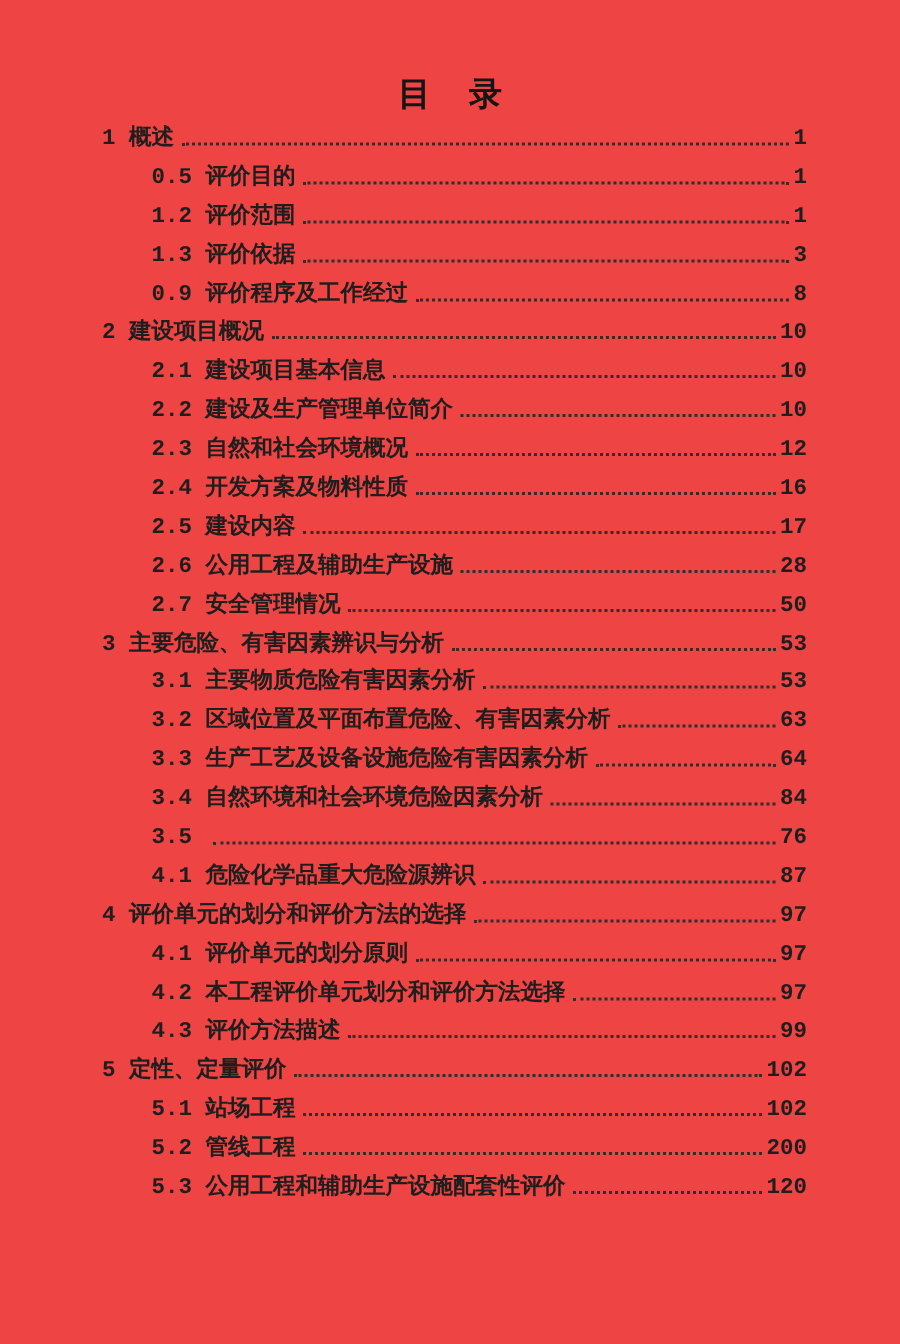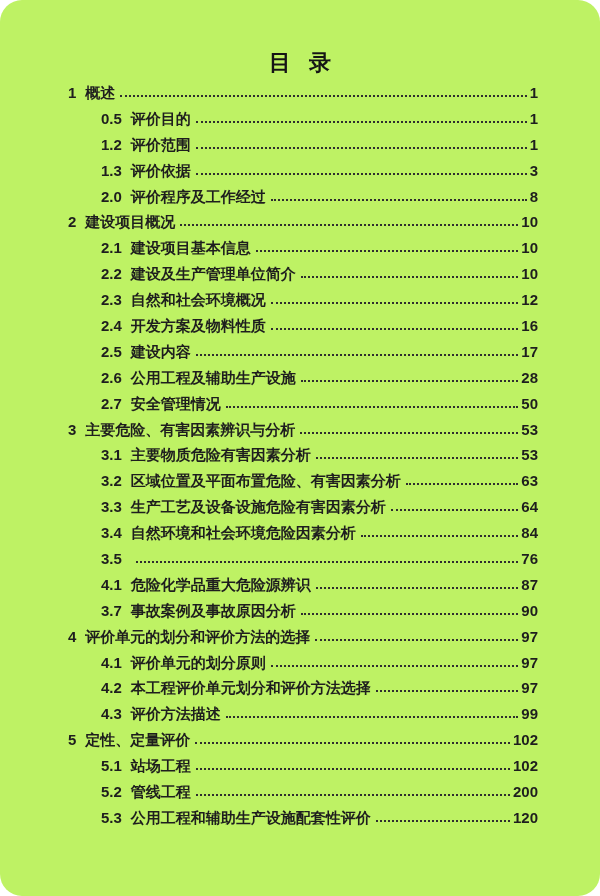--- a/index.html
+++ b/index.html
@@ -1,26 +1,25 @@
 <!DOCTYPE html>
 <html><head>
 <meta charset="utf-8">
 <style>
   html, body { margin: 0; padding: 0; background: #ffffff; }
   .page {
     width: 600px;
     height: 896px;
-    background: #bef264;
+    background: #ef4444;
     position: relative;
     box-sizing: border-box;
-    font-family: Liberation Sans, sans-serif;
+    font-family: Liberation Mono, monospace;
     font-weight: bold;
     color: #1e1e1e;
     overflow: hidden;
-    border-radius: 22px;
   }
   .title {
     margin: 0;
     padding-top: 48px;
     text-align: center;
     font-size: 22px;
     letter-spacing: 6px;
     text-indent: 6px;
     color: #151515;
   }
@@ -81,21 +80,21 @@
   </div>
 
   <div class="row l2">
     <span class="num">1.3</span>
     <span class="label">评价依据</span>
     <span class="dots"></span>
     <span class="pg">3</span>
   </div>
 
   <div class="row l2">
-    <span class="num">2.0</span>
+    <span class="num">0.9</span>
     <span class="label">评价程序及工作经过</span>
     <span class="dots"></span>
     <span class="pg">8</span>
   </div>
 
   <div class="row l1">
     <span class="num">2</span>
     <span class="label">建设项目概况</span>
     <span class="dots"></span>
     <span class="pg">10</span>
@@ -191,26 +190,20 @@
     <span class="pg">76</span>
   </div>
 
   <div class="row l2">
     <span class="num">4.1</span>
     <span class="label">危险化学品重大危险源辨识</span>
     <span class="dots"></span>
     <span class="pg">87</span>
   </div>
 
-  <div class="row l2">
-    <span class="num">3.7</span>
-    <span class="label">事故案例及事故原因分析</span>
-    <span class="dots"></span>
-    <span class="pg">90</span>
-  </div>
 
   <div class="row l1">
     <span class="num">4</span>
     <span class="label">评价单元的划分和评价方法的选择</span>
     <span class="dots"></span>
     <span class="pg">97</span>
   </div>
 
   <div class="row l2">
     <span class="num">4.1</span>

